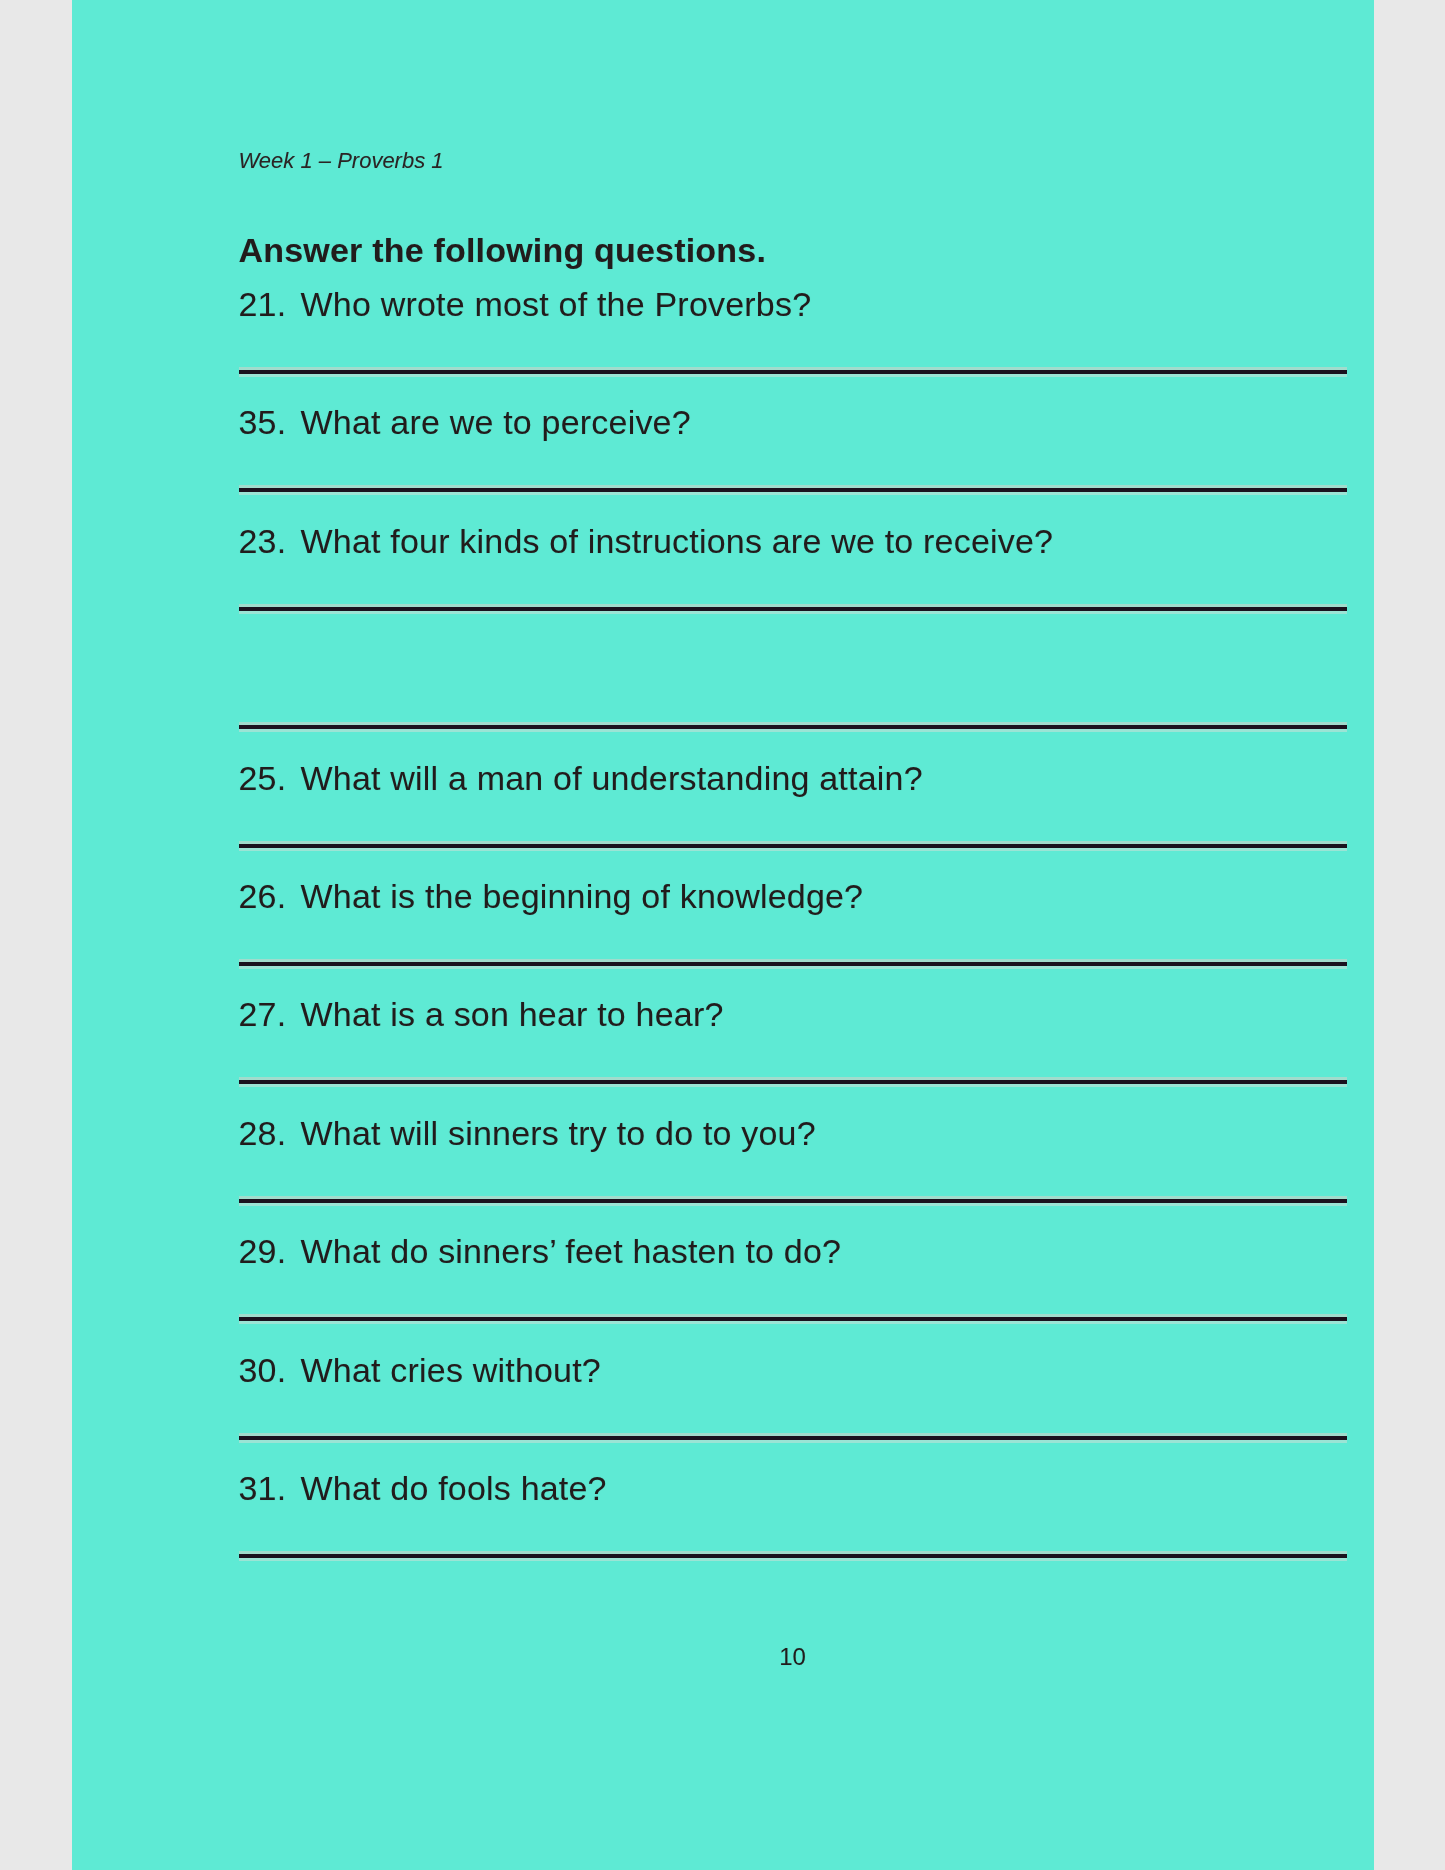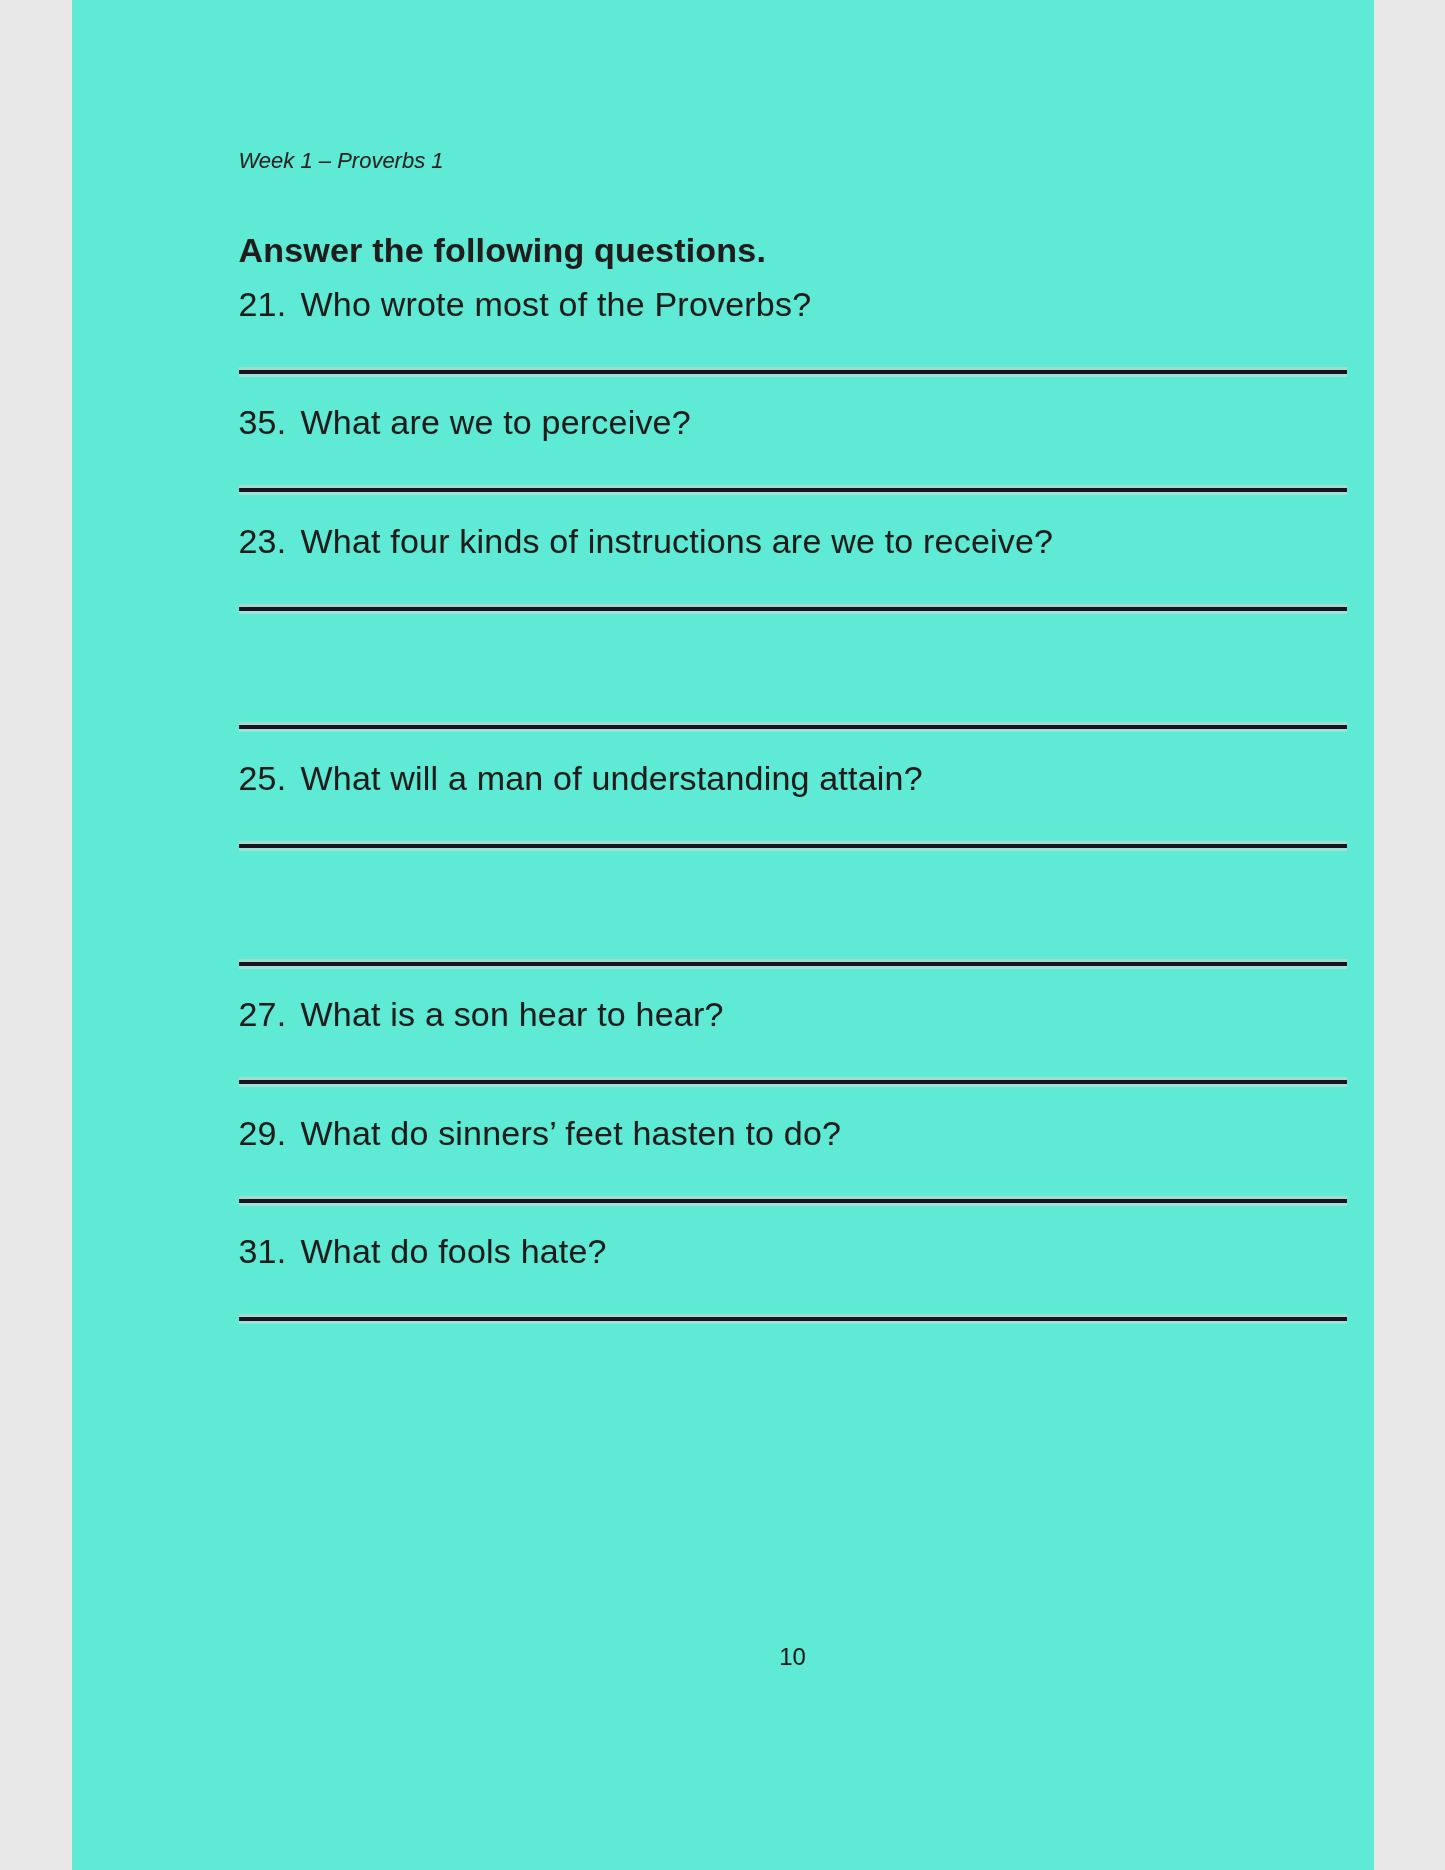--- a/index.html
+++ b/index.html
@@ -122,40 +122,58 @@
 
   <div class="qblock">
     <div class="qrow">
       <span class="qnum">25.</span>
       <span class="qtext">What will a man of understanding attain?</span>
     </div>
     <div class="answer-line"></div>
   </div>
 
   <div class="qblock">
+    <div class="qrow">
+      <span class="qnum">26.</span>
+      <span class="qtext">What is the beginning of knowledge?</span>
+    </div>
     <div class="answer-line"></div>
   </div>
 
   <div class="qblock">
     <div class="qrow">
       <span class="qnum">27.</span>
       <span class="qtext">What is a son hear to hear?</span>
     </div>
     <div class="answer-line"></div>
   </div>
 
+  <div class="qblock">
+    <div class="qrow">
+      <span class="qnum">28.</span>
+      <span class="qtext">What will sinners try to do to you?</span>
+    </div>
+    <div class="answer-line"></div>
+  </div>
 
   <div class="qblock">
     <div class="qrow">
       <span class="qnum">29.</span>
       <span class="qtext">What do sinners’ feet hasten to do?</span>
     </div>
     <div class="answer-line"></div>
   </div>
 
+  <div class="qblock">
+    <div class="qrow">
+      <span class="qnum">30.</span>
+      <span class="qtext">What cries without?</span>
+    </div>
+    <div class="answer-line"></div>
+  </div>
 
   <div class="qblock">
     <div class="qrow">
       <span class="qnum">31.</span>
       <span class="qtext">What do fools hate?</span>
     </div>
     <div class="answer-line"></div>
   </div>
 </div>
 

